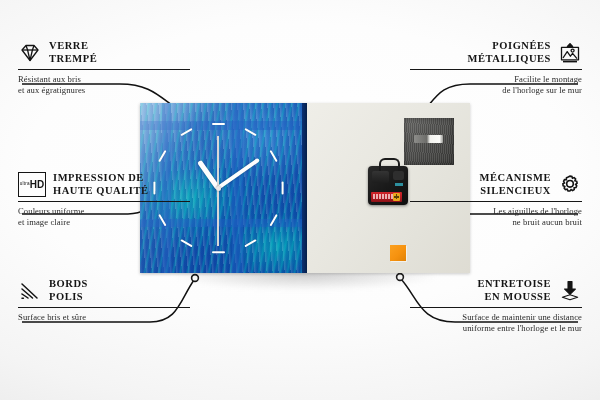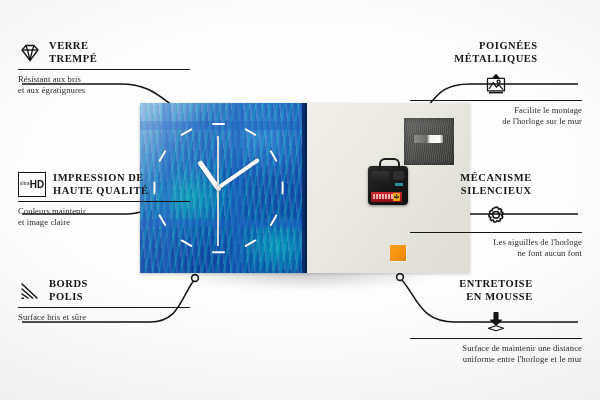--- a/index.html
+++ b/index.html
@@ -122,21 +122,21 @@
   .feature .title{
     font-size:10.5px;font-weight:bold;letter-spacing:.55px;
     line-height:12.5px;color:#141414;text-transform:uppercase;
   }
   .feature .rule{height:1.4px;background:#171717;margin:4px 0 3.5px 0;}
   .feature .sub{
     font-size:8.6px;line-height:11px;color:#2a2a2a;letter-spacing:.1px;
   }
   .f-left .head{justify-content:flex-start;}
   .f-left .title,.f-left .sub{text-align:left;}
-  .f-right .head{justify-content:flex-end;flex-direction:column;}
+  .f-right .head{justify-content:flex-end;flex-direction:row;}
   .f-right .title,.f-right .sub{text-align:right;}
 
   .ficon{width:24px;height:24px;flex:0 0 24px;display:block;}
 
   #hd-badge{
     width:26px;height:23px;flex:0 0 26px;border:1.4px solid #141414;
     display:flex;flex-direction:row;align-items:center;justify-content:center;
     line-height:1;
   }
   #hd-badge .hd-small{font-size:4.6px;letter-spacing:.2px;color:#141414;font-family:"Liberation Sans",sans-serif;}
@@ -248,21 +248,21 @@
       <div id="hd-badge">
         <span class="hd-small">ultra</span>
         <span class="hd-big">HD</span>
       </div>
       <div>
         <div class="title">IMPRESSION DE</div>
         <div class="title">HAUTE QUALITÉ</div>
       </div>
     </div>
     <div class="rule"></div>
-    <div class="sub">Couleurs maintenir</div>
+    <div class="sub">Couleurs uniforme</div>
     <div class="sub">et image claire</div>
   </div>
 
   <div class="feature f-left" id="feature-polished-edges">
     <div class="head">
       <svg class="ficon" viewBox="0 0 24 24">
         <g fill="none" stroke="#141414" stroke-width="1.5" stroke-linecap="round">
           <path d="M4 5 L19 19"></path>
             <path d="M4 10 L14.5 19"></path>
             <path d="M4 15 L10 19"></path>
@@ -308,21 +308,21 @@
       </div>
       <svg class="ficon" viewBox="0 0 24 24">
         <g fill="none" stroke="#141414" stroke-width="1.6">
           <path d="M12 3.1 L13.9 3.5 L14.5 5.3 L16.2 4.6 L17.6 6 L16.9 7.7 L18.7 8.3 L19.1 10.2 L17.6 11.3 L18.7 12.8 L18 14.6 L16.2 14.7 L16.2 16.6 L14.6 17.6 L13.1 16.6 L11.9 18 L10 17.9 L9.2 16.2 L7.4 16.6 L6.2 15.2 L6.8 13.5 L5.1 12.7 L4.9 10.8 L6.5 9.9 L5.6 8.3 L6.5 6.6 L8.3 6.7 L8.5 4.8 L10.2 4 Z"></path>
           <circle cx="12" cy="10.8" r="3.3"></circle>
         </g>
       </svg>
     </div>
     <div class="rule"></div>
     <div class="sub">Les aiguilles de l'horloge</div>
-    <div class="sub">ne font aucun font</div>
+    <div class="sub">ne bruit aucun bruit</div>
   </div>
 
   <div class="feature f-right" id="feature-foam-spacer">
     <div class="head">
       <div>
         <div class="title">ENTRETOISE</div>
         <div class="title">EN MOUSSE</div>
       </div>
       <svg class="ficon" viewBox="0 0 24 24">
         <g fill="#141414" stroke="#141414" stroke-width="1.1" stroke-linejoin="round">

